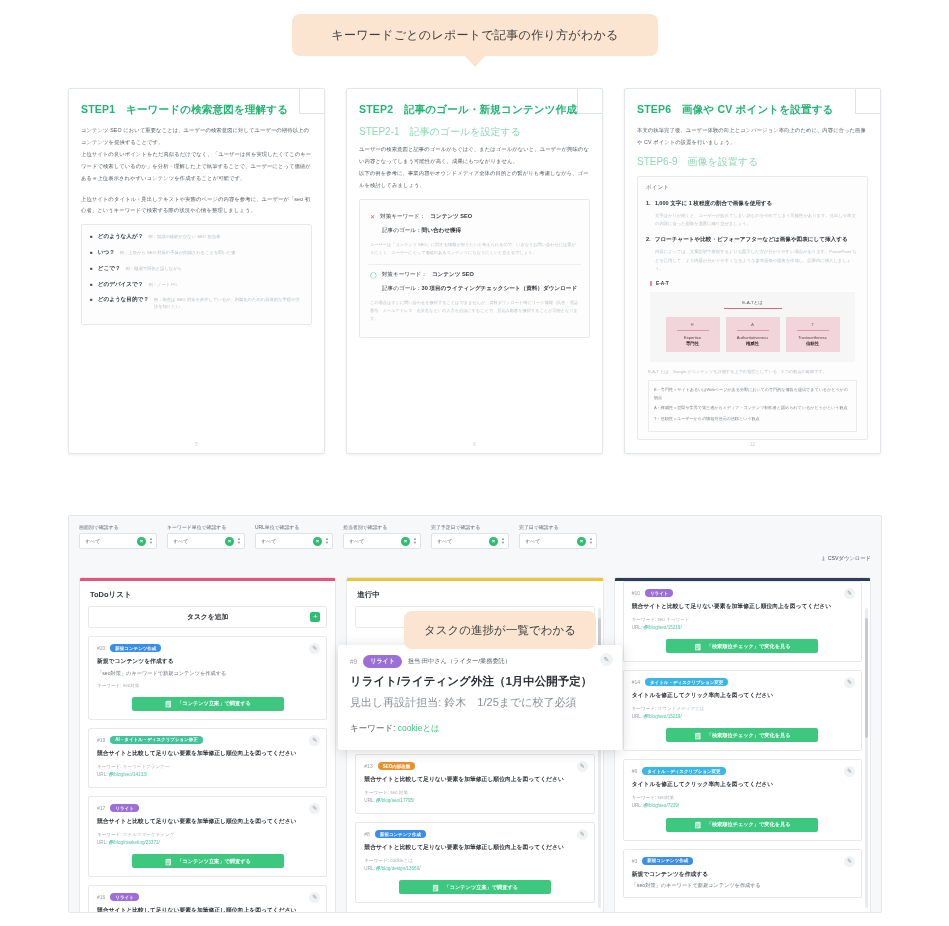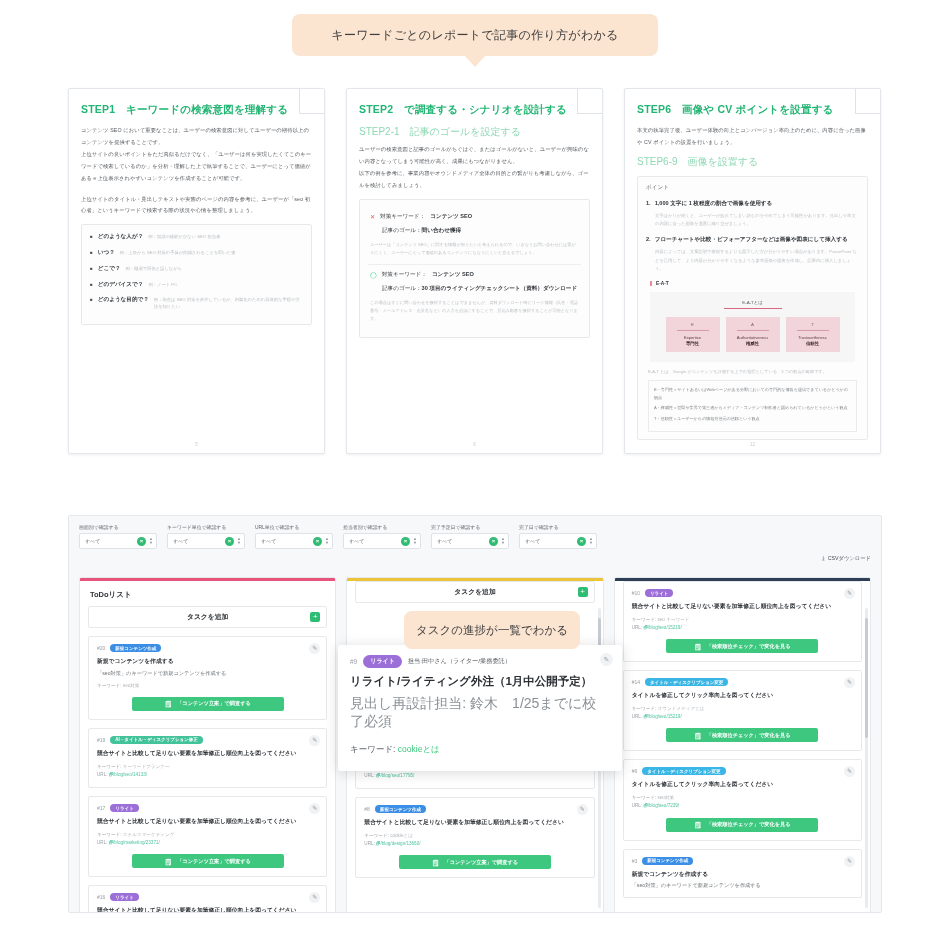--- a/index.html
+++ b/index.html
@@ -161,37 +161,37 @@
   .tmeta .url { color: #4fc3a1; }
   .tbtn {
     margin: 7px auto 0; width: 152px; height: 14px; background: #3ec77f;
     border-radius: 2px; color: #fff; font-size: 5.2px; font-weight: bold;
     display: flex; align-items: center; justify-content: center; gap: 5px;
   }
   .tbtn .bi { font-size: 6px; }
 
   
   .callout-mid {
-    position: absolute; left: 404px; top: 611px; width: 176px; height: 38px;
+    position: absolute; left: 404px; top: 611px; width: 192px; height: 38px;
     background: #fbe4d0; border-radius: 8px; z-index: 30;
     display: flex; align-items: center; justify-content: center;
   }
   .callout-mid .txt { font-size: 11.5px; color: #3f3f3f; }
   .hl-card {
     position: absolute; left: 338px; top: 645px; width: 284px;
     background: #fff; border-radius: 3px; z-index: 25;
     box-shadow: 0 2px 14px rgba(0,0,0,.15);
     padding: 10px 12px 14px 12px;
   }
   .hl-head { display: flex; align-items: center; gap: 6px; }
   .hl-id { font-size: 6.5px; color: #9aa0a6; }
   .hl-tag { font-size: 6px; color: #fff; background: #9b6ed8; border-radius: 9px; padding: 2px 7px; font-weight: bold; }
   .hl-assign { font-size: 6.2px; color: #55595e; }
   .hl-title { font-size: 11.5px; font-weight: bold; color: #2b2f34; margin-top: 6px; }
-  .hl-sub { font-size: 14px; color: #8a9096; margin-top: 6px; }
+  .hl-sub { font-size: 11px; color: #8a9096; margin-top: 6px; }
   .hl-meta { font-size: 8.5px; color: #55595e; margin-top: 10px; line-height: 1.9; }
   .hl-meta .kw { color: #3ec77f; }
   .hl-meta .url { color: #3ec77f; }
   .hl-pen {
     position: absolute; right: 9px; top: 8px; width: 13px; height: 13px; border-radius: 50%;
     background: #f0f2f4; color: #9aa0a6; font-size: 7px; line-height: 13px; text-align: center;
   }
 
   .scroll-tr {
     position: absolute; right: 2px; top: 30px; width: 3px; height: 300px;
@@ -240,21 +240,21 @@
         <span class="bullet">■</span>
         <span class="q">どのような目的で？</span>
         <span class="ex">例：現在は SEO 対策を外注しているが、内製化のための具体的な手順や方法を知りたい</span>
       </div>
     </div>
     <div class="pg-num">5</div>
   </div>
 
   <div class="step-card c2">
     <div class="dogear"></div>
-    <div class="st-title">STEP2　で調査する・シナリオを設計する</div>
+    <div class="st-title">STEP2　記事のゴール・新規コンテンツ作成</div>
     <div class="st-sub">STEP2-1　記事のゴールを設定する</div>
     <div class="st-body">ユーザーの検索意図と記事のゴールがちぐはぐ、またはゴールがないと、ユーザーが興味のない内容となってしまう可能性が高く、成果にもつながりません。</div>
     <div class="st-body">以下の例を参考に、事業内容やオウンドメディア全体の目的との繋がりも考慮しながら、ゴールを検討してみましょう。</div>
     <div class="st-box">
       <div class="goal-row">
         <div class="goal-head">
           <span class="mk-x">✕</span>
           <span>対策キーワード：</span>
             <b>コンテンツ SEO</b>
         </div>
@@ -450,20 +450,21 @@
             <span class="tag" style="background:#9b6ed8">リライト</span>
           </div>
           <div class="ttitle">競合サイトと比較して足りない要素を加筆修正し順位向上を図ってください</div>
 
         </div>
       </div>
     </div>
 
     <div class="col">
       <div class="col-accent prog"></div>
+      <div class="col-title">進行中</div>
       <div class="col-inner">
         <div class="add-row">
           <span class="atxt">タスクを追加</span>
           <span class="plus-btn">+</span>
         </div>
         <div style="height:118px"></div>
 
         <div class="tcard">
           <span class="pen">✎</span>
           <div class="tcard-head">

